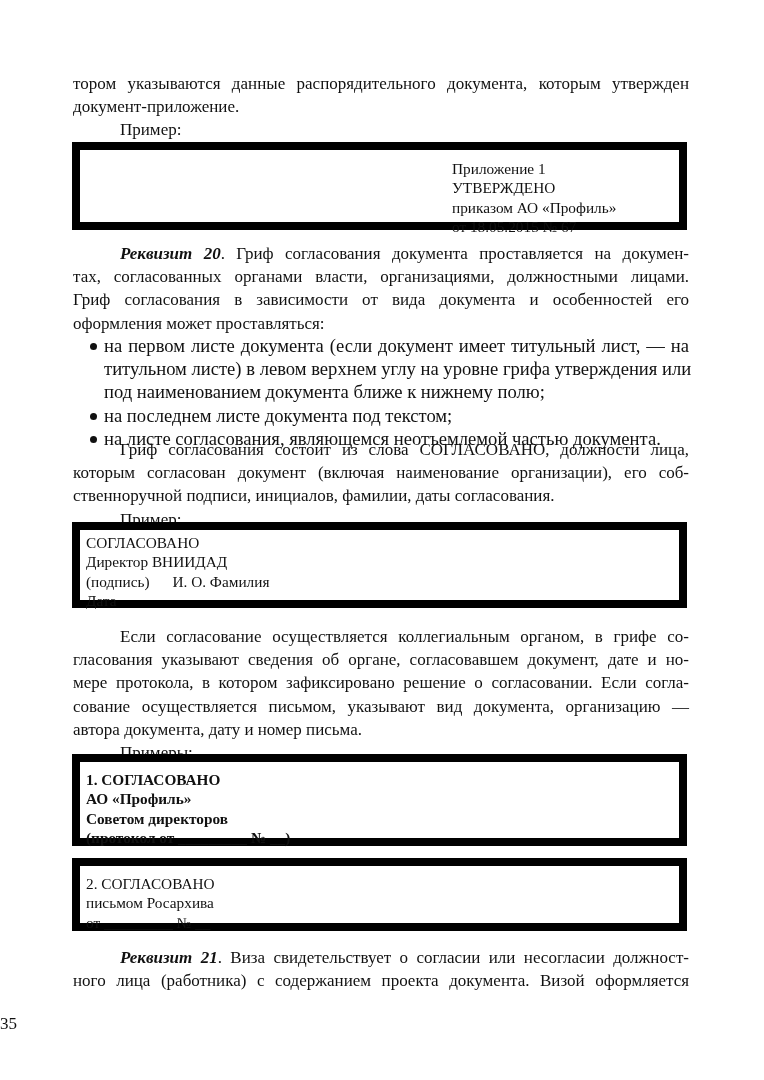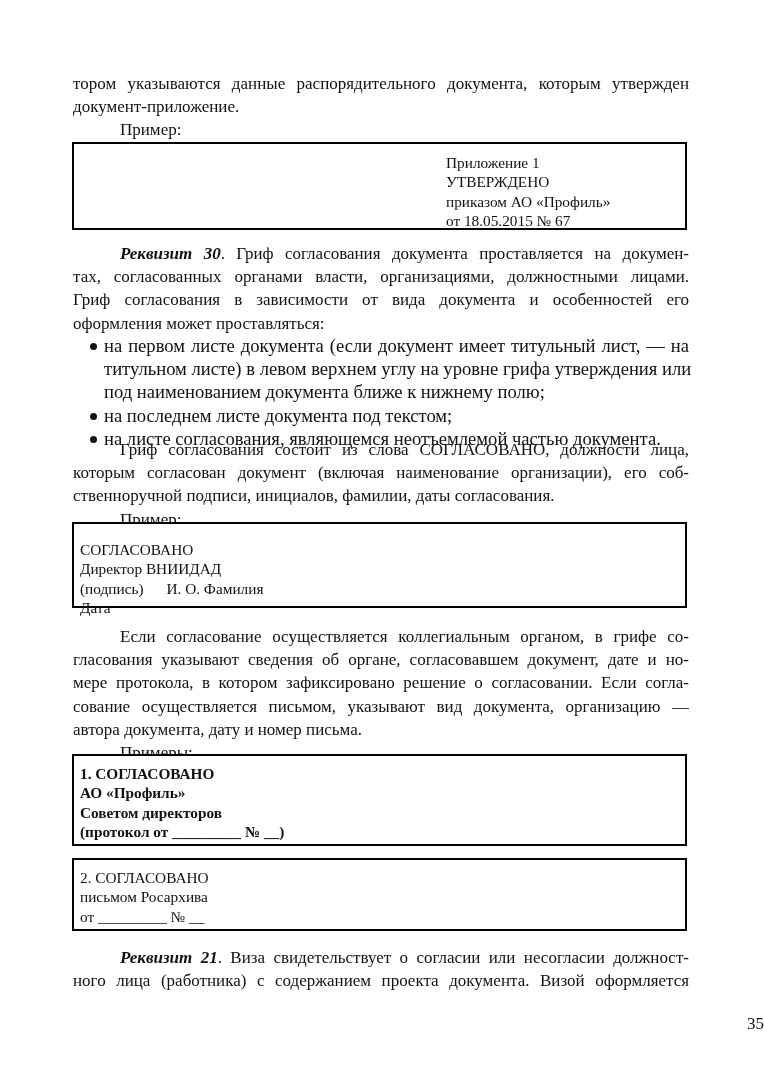--- a/index.html
+++ b/index.html
@@ -9,28 +9,28 @@
     color: #111111;
   }
   .page { position: absolute; left: 0; top: 0; width: 764px; height: 1080px; }
   .text { position: absolute; left: 73px; width: 616px; font-size: 17px; line-height: 23.2px; text-align: justify; }
   .line { display: block; white-space: nowrap; text-align: justify; text-align-last: justify; }
   .line.last { text-align-last: left; }
   .indent { padding-left: 47px; }
   .bold-it { font-weight: bold; font-style: italic; }
   .box {
     position: absolute; left: 72px; width: 615px;
-    border: 2px solid #000000; box-sizing: border-box; background: #fff;
+    border: 8px solid #000000; box-sizing: border-box; background: #fff;
     font-size: 15.3px; line-height: 19.4px;
   }
   .box .bl { display: block; white-space: pre; }
   .bullets { position: absolute; left: 104px; width: 585px; font-size: 18.6px; line-height: 23.2px; }
   .bullet-item { position: relative; }
   .bullet-dot { position: absolute; left: -14px; top: 9px; width: 7px; height: 7px; border-radius: 50%; background: #111; }
-  .pagenum { position: absolute; top: 1014px; left: 0; width: 764px; text-align: right; font-size: 17px; }
+  .pagenum { position: absolute; top: 1014px; left: 0; width: 764px; text-align: left; font-size: 17px; }
 </style>
 </head>
 <body>
 
 <div class="page">
 
   <div class="text" style="top:72px;">
     <span class="line">тором указываются данные распорядительного документа, которым утвержден</span>
     <span class="line last">документ-приложение.</span>
     <span class="line last indent">Пример:</span>
@@ -39,21 +39,21 @@
   <div class="box" style="top:142px; height:88px;">
     <div style="position:absolute; left:372px; top:9px;">
       <span class="bl">Приложение 1</span>
       <span class="bl">УТВЕРЖДЕНО</span>
       <span class="bl">приказом АО «Профиль»</span>
       <span class="bl">от 18.05.2015 № 67</span>
     </div>
   </div>
 
   <div class="text" style="top:242px;">
-    <span class="line indent"><span class="bold-it">Реквизит 30</span><span>. Гриф согласования документа проставляется на докумен-</span></span>
+    <span class="line indent"><span class="bold-it">Реквизит 20</span><span>. Гриф согласования документа проставляется на докумен-</span></span>
     <span class="line">тах, согласованных органами власти, организациями, должностными лицами.</span>
     <span class="line">Гриф согласования в зависимости от вида документа и особенностей его</span>
     <span class="line last">оформления может проставляться:</span>
   </div>
 
   <div class="bullets" style="top:334px;">
     <div class="bullet-item">
       <span class="bullet-dot"></span>
       <span class="line">на первом листе документа (если документ имеет титульный лист, — на</span>
       <span class="line">титульном листе) в левом верхнем углу на уровне грифа утверждения или</span>
@@ -70,21 +70,21 @@
   </div>
 
   <div class="text" style="top:438px;">
     <span class="line indent">Гриф согласования состоит из слова СОГЛАСОВАНО, должности лица,</span>
     <span class="line">которым согласован документ (включая наименование организации), его соб-</span>
     <span class="line last">ственноручной подписи, инициалов, фамилии, даты согласования.</span>
     <span class="line last indent">Пример:</span>
   </div>
 
   <div class="box" style="top:522px; height:86px;">
-    <div style="position:absolute; left:6px; top:16px;">
+    <div style="position:absolute; left:6px; top:3px;">
       <span class="bl">СОГЛАСОВАНО</span>
       <span class="bl">Директор ВНИИДАД</span>
       <span class="bl">(подпись)      И. О. Фамилия</span>
       <span class="bl">Дата</span>
     </div>
   </div>
 
   <div class="text" style="top:625px;">
     <span class="line indent">Если согласование осуществляется коллегиальным органом, в грифе со-</span>
     <span class="line">гласования указывают сведения об органе, согласовавшем документ, дате и но-</span>

